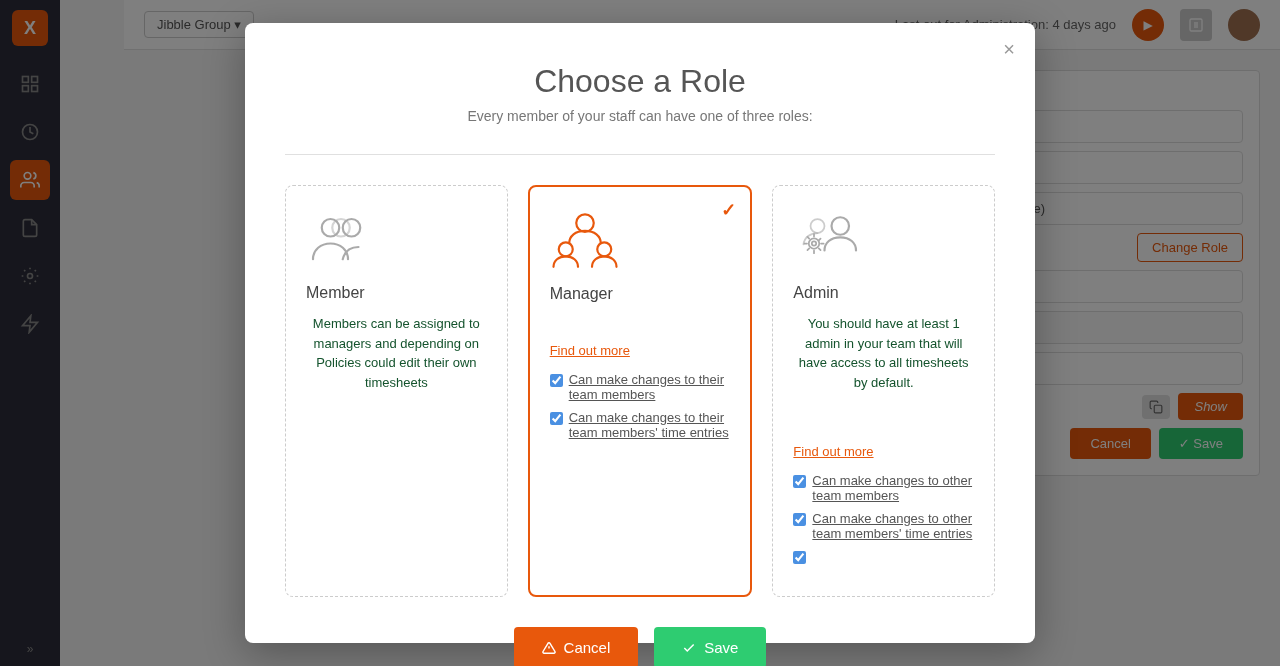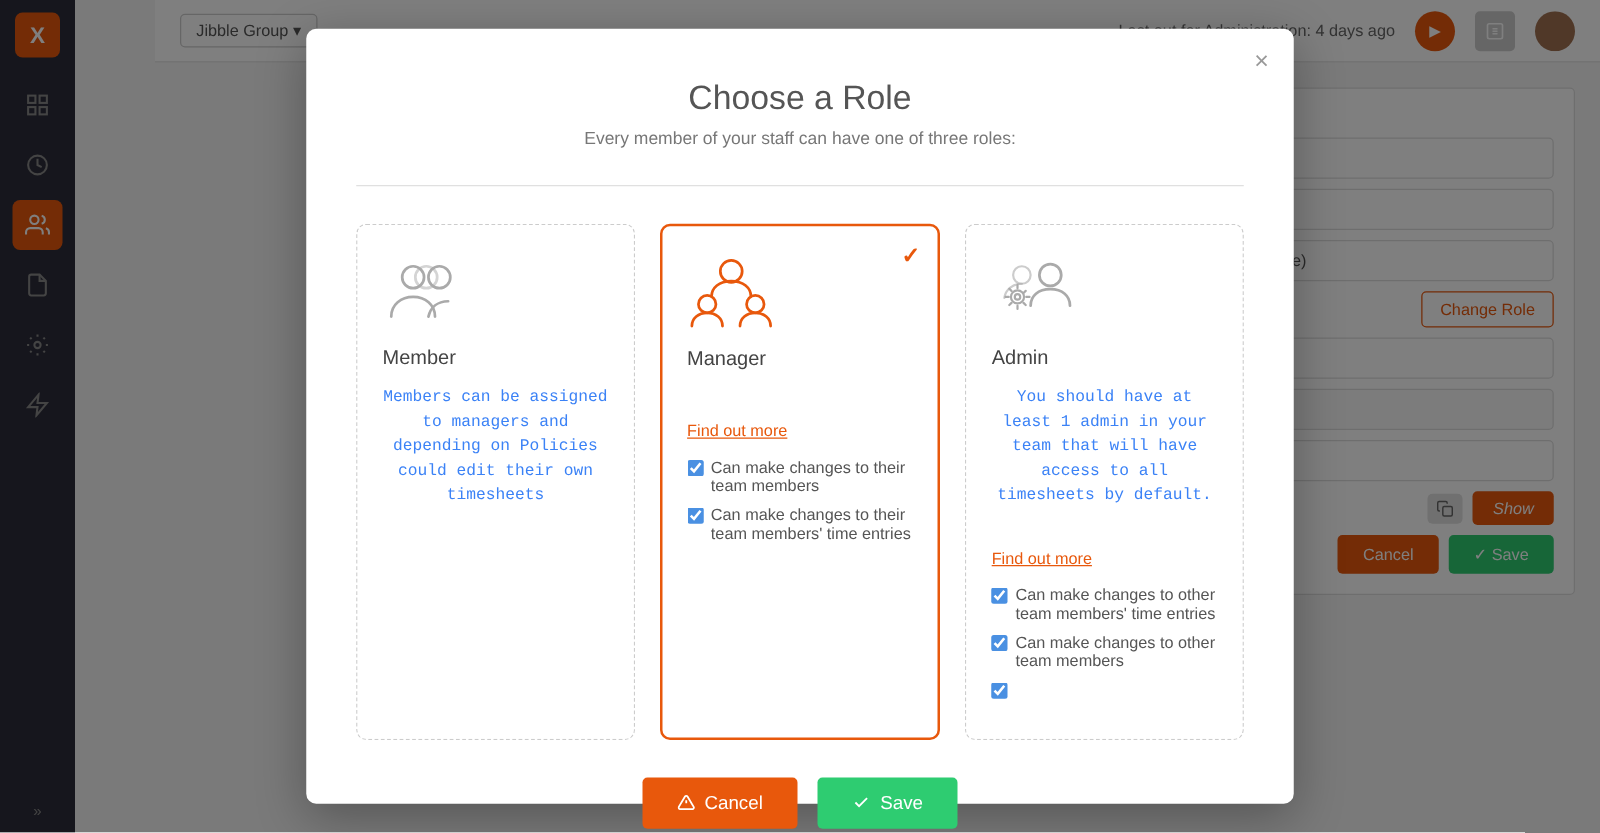--- a/index.html
+++ b/index.html
@@ -19,35 +19,35 @@
 
     
     .form-field { background: white; border: 1px solid #ddd; border-radius: 4px; padding: 8px 12px; font-size: 13px; color: #555; margin-bottom: 8px; width: 100%; }
 
     
     .overlay { position: absolute; inset: 0; background: rgba(0,0,0,0.5); display: flex; align-items: center; justify-content: center; z-index: 100; }
 
     
     .modal { background: white; border-radius: 8px; width: 790px; max-height: 620px; padding: 40px 40px 30px; position: relative; box-shadow: 0 10px 40px rgba(0,0,0,0.3); }
     .modal-close { position: absolute; top: 16px; right: 20px; font-size: 20px; color: #999; cursor: pointer; background: none; border: none; line-height: 1; }
-    .modal-title { text-align: center; font-size: 27px; color: #555; font-weight: 400; margin-bottom: 8px; }
+    .modal-title { text-align: center; font-size: 32px; color: #555; font-weight: 400; margin-bottom: 8px; }
     .modal-subtitle { text-align: center; font-size: 14px; color: #777; margin-bottom: 30px; }
     .modal-divider { border: none; border-top: 1px solid #e0e0e0; margin-bottom: 30px; }
 
     
     .roles-container { display: flex; gap: 20px; margin-bottom: 30px; }
     .role-card { flex: 1; border: 1px dashed #ccc; border-radius: 8px; padding: 24px 20px; display: flex; flex-direction: column; align-items: flex-start; text-align: center; cursor: pointer; position: relative; background: white; }
     .role-card.selected { border: 2px solid #e8580c; border-style: solid; background: white; }
     .role-card.selected::after { content: '✓'; position: absolute; top: 12px; right: 14px; color: #e8580c; font-size: 18px; font-weight: bold; }
 
     .role-icon { width: 70px; height: 60px; margin-bottom: 14px; }
     .role-name { font-size: 16px; color: #444; font-weight: 500; margin-bottom: 12px; }
-    .role-desc { font-size: 13px; color: #3b82f6; line-height: 1.5; margin-bottom: 5px; font-family: Liberation Mono, monospace; }
+    .role-desc { font-size: 13px; color: #14532d; line-height: 1.5; margin-bottom: 24px; }
     .role-link { color: #e8580c; text-decoration: underline; font-size: 13px; cursor: pointer; margin-bottom: 14px; display: block; margin-top: 28px; }
-    .role-feature { display: flex; align-items: flex-start; gap: 6px; font-size: 13px; color: #555; text-align: left; margin-bottom: 8px; width: 100%; }
+    .role-feature { display: flex; align-items: flex-start; gap: 6px; font-size: 13px; color: #555; text-align: left; margin-bottom: 8px; width: 100%; text-decoration: underline; }
     .role-feature input[type="checkbox"] { margin-top: 2px; flex-shrink: 0; accent-color: #4a90e2; }
 
     
     .member-icon-svg { color: #999; }
     .manager-icon-svg { color: #e8580c; }
     .admin-icon-svg { color: #999; }
 
     
     .modal-buttons { display: flex; justify-content: center; gap: 16px; }
     .btn-cancel { background: #e8580c; color: white; border: none; border-radius: 4px; padding: 12px 28px; font-size: 15px; cursor: pointer; display: flex; align-items: center; gap: 8px; }
@@ -213,25 +213,25 @@
 
           <circle cx="24" cy="34" r="6" stroke="#aaa" stroke-width="2" fill="none"></circle>
           <circle cx="24" cy="34" r="2.5" stroke="#aaa" stroke-width="2" fill="none"></circle>
           <path d="M24 26v-3M24 45v-3M16 34h-3M35 34h-3M18.5 28.5l-2-2M31.5 41.5l-2-2M18.5 39.5l-2 2M31.5 28.5l-2 2" stroke="#aaa" stroke-width="2" stroke-linecap="round"></path>
         </svg>
         <div class="role-name">Admin</div>
         <div class="role-desc">You should have at least 1 admin in your team that will have access to all timesheets by default.</div>
         <a class="role-link">Find out more</a>
         <div class="role-feature">
           <input type="checkbox" checked="" style="">
+          <span>Can make changes to other team members</span>
+        </div>
+        <div class="role-feature">
+          <input type="checkbox" checked="" style="">
           <span>Can make changes to other team members' time entries</span>
-        </div>
-        <div class="role-feature">
-          <input type="checkbox" checked="" style="">
-          <span>Can make changes to other team members</span>
         </div>
         <div class="role-feature">
           <input type="checkbox" checked="" style="">
         </div>
       </div>
 
     </div>
 
     <div class="modal-buttons">
       <button class="btn-cancel">

